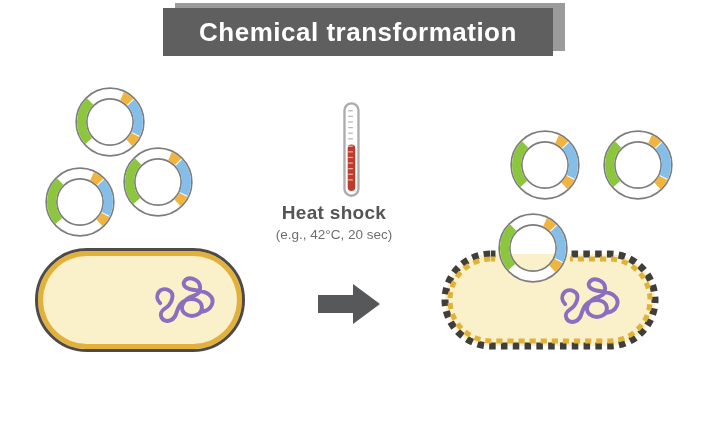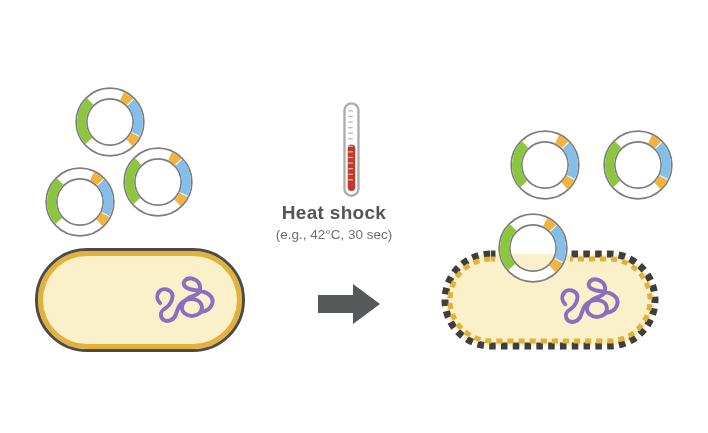--- a/index.html
+++ b/index.html
@@ -47,20 +47,23 @@
         <circle cx="40" cy="40" r="30" fill="none" stroke="#85BFE9" stroke-width="9.5" pathLength="360" stroke-dasharray="68 292" stroke-dashoffset="-317"></circle>
         <circle cx="40" cy="40" r="30" fill="none" stroke="#F0B441" stroke-width="9.5" pathLength="360" stroke-dasharray="20 340" stroke-dashoffset="-295"></circle>
         <circle cx="40" cy="40" r="30" fill="none" stroke="#F0B441" stroke-width="9.5" pathLength="360" stroke-dasharray="20 340" stroke-dashoffset="-27"></circle>
       </symbol>
       <symbol id="dna" viewBox="0 0 100 92">
         <path fill="none" stroke="#8A6FC0" stroke-width="5.5" stroke-linecap="round" stroke-linejoin="round" d="M14 56 C4 46 14 32 26 38 C36 43 30 58 20 64 C10 70 16 84 28 80 C40 76 34 62 46 54 C56 47 70 50 72 60 C74 72 58 78 48 70 C40 63 46 50 60 46 C74 42 72 26 60 22 C50 19 42 28 50 34 C58 40 72 36 82 44 C92 52 86 66 72 68"></path>
       </symbol>
     </defs>
   </svg>
 
+  <div class="abs title-bar">
+    <span>Chemical transformation</span>
+  </div>
 
   <svg class="abs" style="left:72px;top:84px" width="76" height="76" viewBox="0 0 80 80">
       <use href="#plasmid"></use>
     </svg>
   <svg class="abs" style="left:42px;top:164px" width="76" height="76" viewBox="0 0 80 80">
       <use href="#plasmid"></use>
     </svg>
   <svg class="abs" style="left:120px;top:144px" width="76" height="76" viewBox="0 0 80 80">
       <use href="#plasmid"></use>
     </svg>
@@ -82,21 +85,21 @@
       <line x1="12" y1="60" x2="17" y2="60"></line>
         <line x1="12" y1="66" x2="17" y2="66"></line>
       <line x1="12" y1="72" x2="17" y2="72"></line>
         <line x1="12" y1="78" x2="17" y2="78"></line>
       <line x1="12" y1="84" x2="17" y2="84"></line>
     </g>
   </svg>
 
   <div class="abs heat-text">
     <div class="label">Heat shock</div>
-    <div class="detail">(e.g., 42°C, 30 sec)</div>
+    <div class="detail">(e.g., 42°C, 20 sec)</div>
   </div>
 
   <svg class="abs" style="left:318px;top:282px" width="64" height="44" viewBox="0 0 64 44">
     <polygon points="0,13 35,13 35,2 62,22 35,42 35,31 0,31" fill="#57585A"></polygon>
   </svg>
 
   <div class="abs bacterium-left"></div>
   <svg class="abs z2" style="left:150px;top:263px" width="72" height="66" viewBox="0 0 100 92">
       <use href="#dna"></use>
     </svg>

